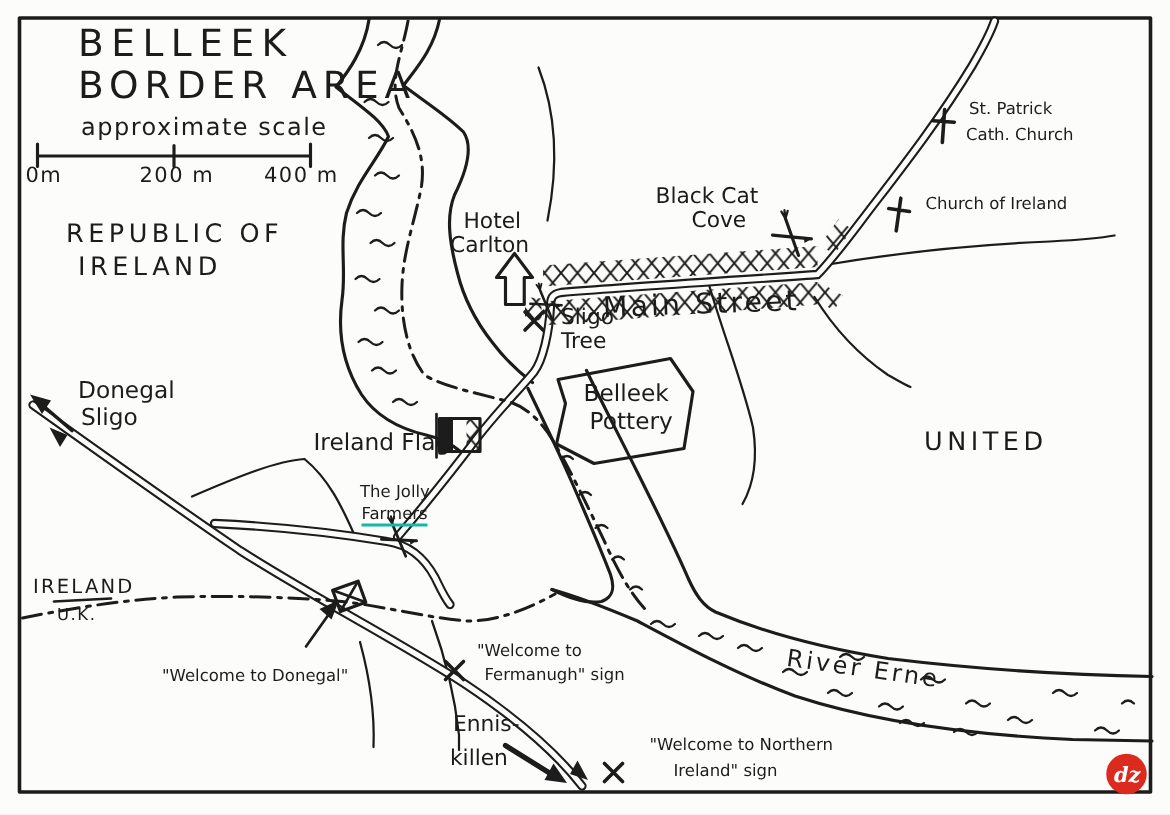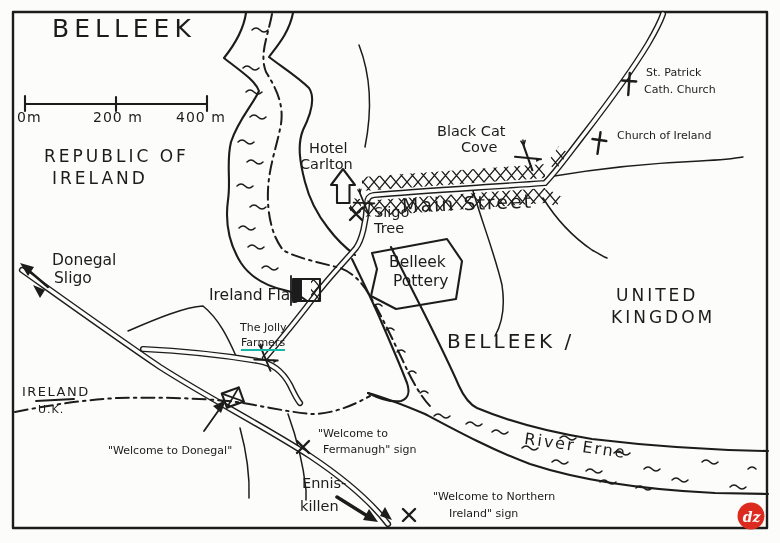--- a/index.html
+++ b/index.html
@@ -190,29 +190,29 @@
       <path d="M378,522 L363,520 L369,509 Z" class="fillink"></path>
       <path d="M392,520 L380,516 L385,507 Z" class="fillink"></path>
     </g>
 
     <path class="ink w18" d="M36,401 L74,399"></path>
 
     <circle cx="751" cy="516" r="13.5" fill="#dd2a1e" stroke="none"></circle>
   </svg>
 
   <div class="lbl title" style="left:52px;top:16px;">BELLEEK</div>
+  <div class="lbl title" style="left:52px;top:44px;letter-spacing:4px;">BORDER AREA</div>
+  <div class="lbl scale-cap" style="left:54px;top:77px;">approximate scale</div>
   <div class="lbl tick" style="left:17px;top:110px;">0m</div>
   <div class="lbl tick" style="left:93px;top:110px;">200 m</div>
   <div class="lbl tick" style="left:176px;top:110px;">400 m</div>
 
   <div class="lbl caps" style="left:44px;top:148px;">REPUBLIC OF</div>
   <div class="lbl caps" style="left:52px;top:170px;">IRELAND</div>
   <div class="lbl caps" style="left:616px;top:287px;">UNITED</div>
-  <div class="lbl caps" style="left:611px;top:309px;">KINGDOM</div>
-  <div class="lbl caps-lg" style="left:447px;top:331px;">BELLEEK /</div>
   <div class="lbl" style="left:524px;top:438px;font-size:16px;letter-spacing:2px;transform:rotate(8deg);">River Erne</div>
 
   <div class="lbl" style="left:402px;top:194px;font-size:19px;letter-spacing:2px;transform:rotate(-2deg);">Main Street</div>
 
   <div class="lbl hand-md" style="left:309px;top:141px;">Hotel</div>
   <div class="lbl hand-md" style="left:300px;top:157px;">Carlton</div>
   <div class="lbl hand-md" style="left:437px;top:124px;">Black Cat</div>
   <div class="lbl hand-md" style="left:461px;top:140px;">Cove</div>
   <div class="lbl hand-md" style="left:374px;top:205px;">Sligo</div>
   <div class="lbl hand-md" style="left:374px;top:221px;">Tree</div>

